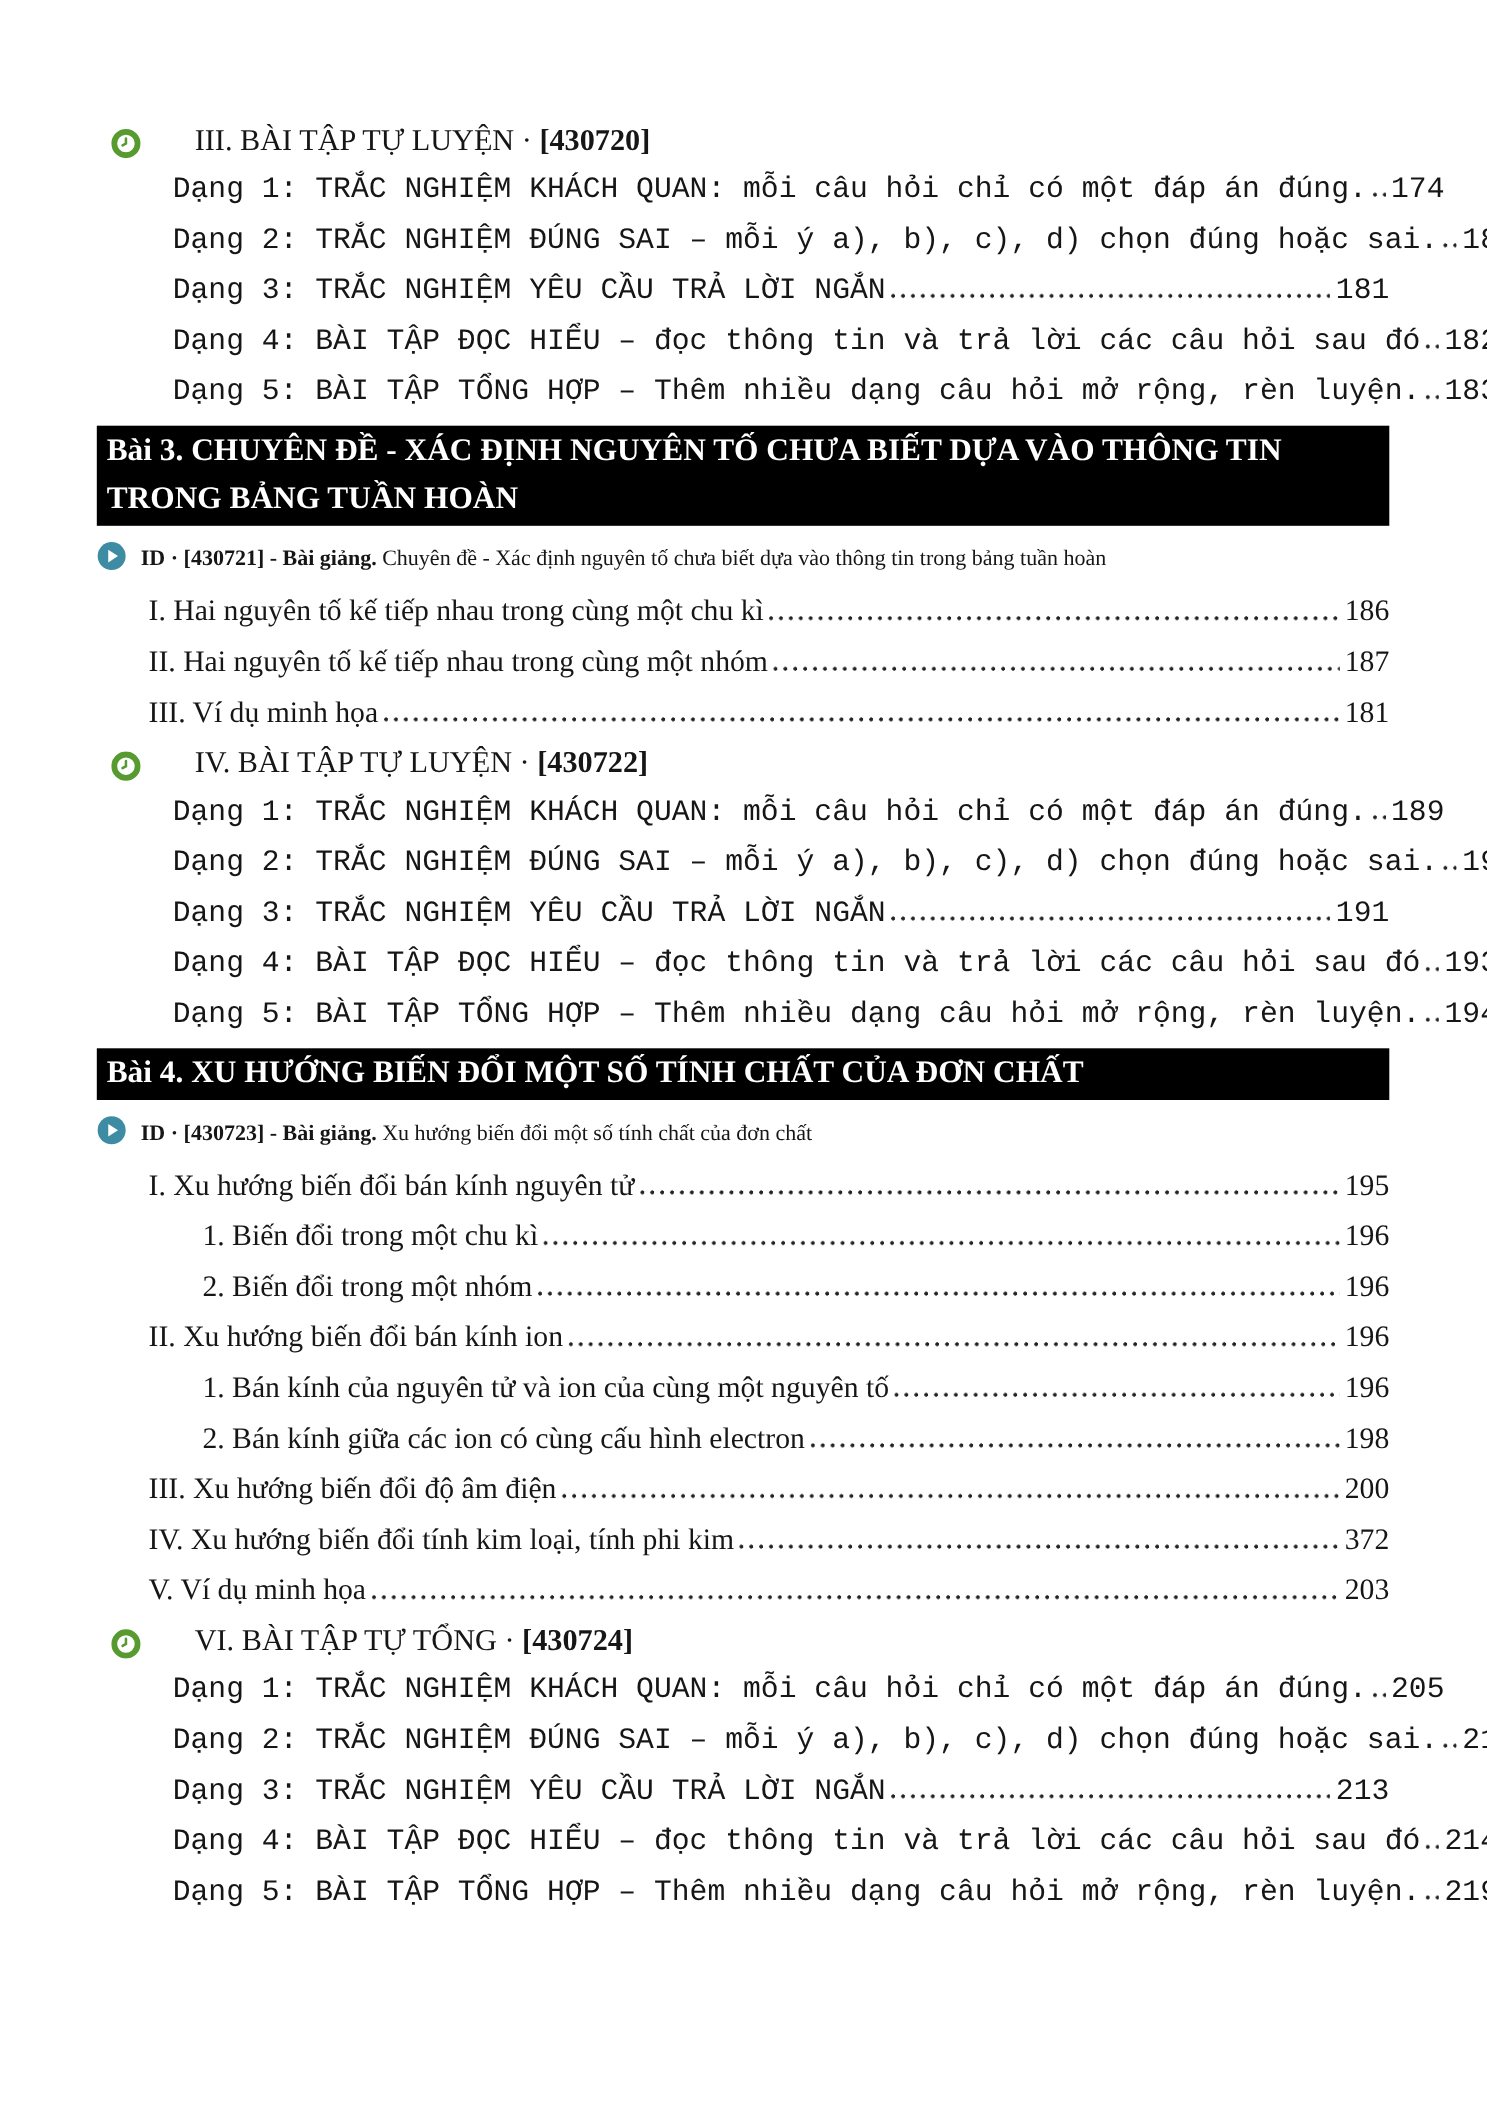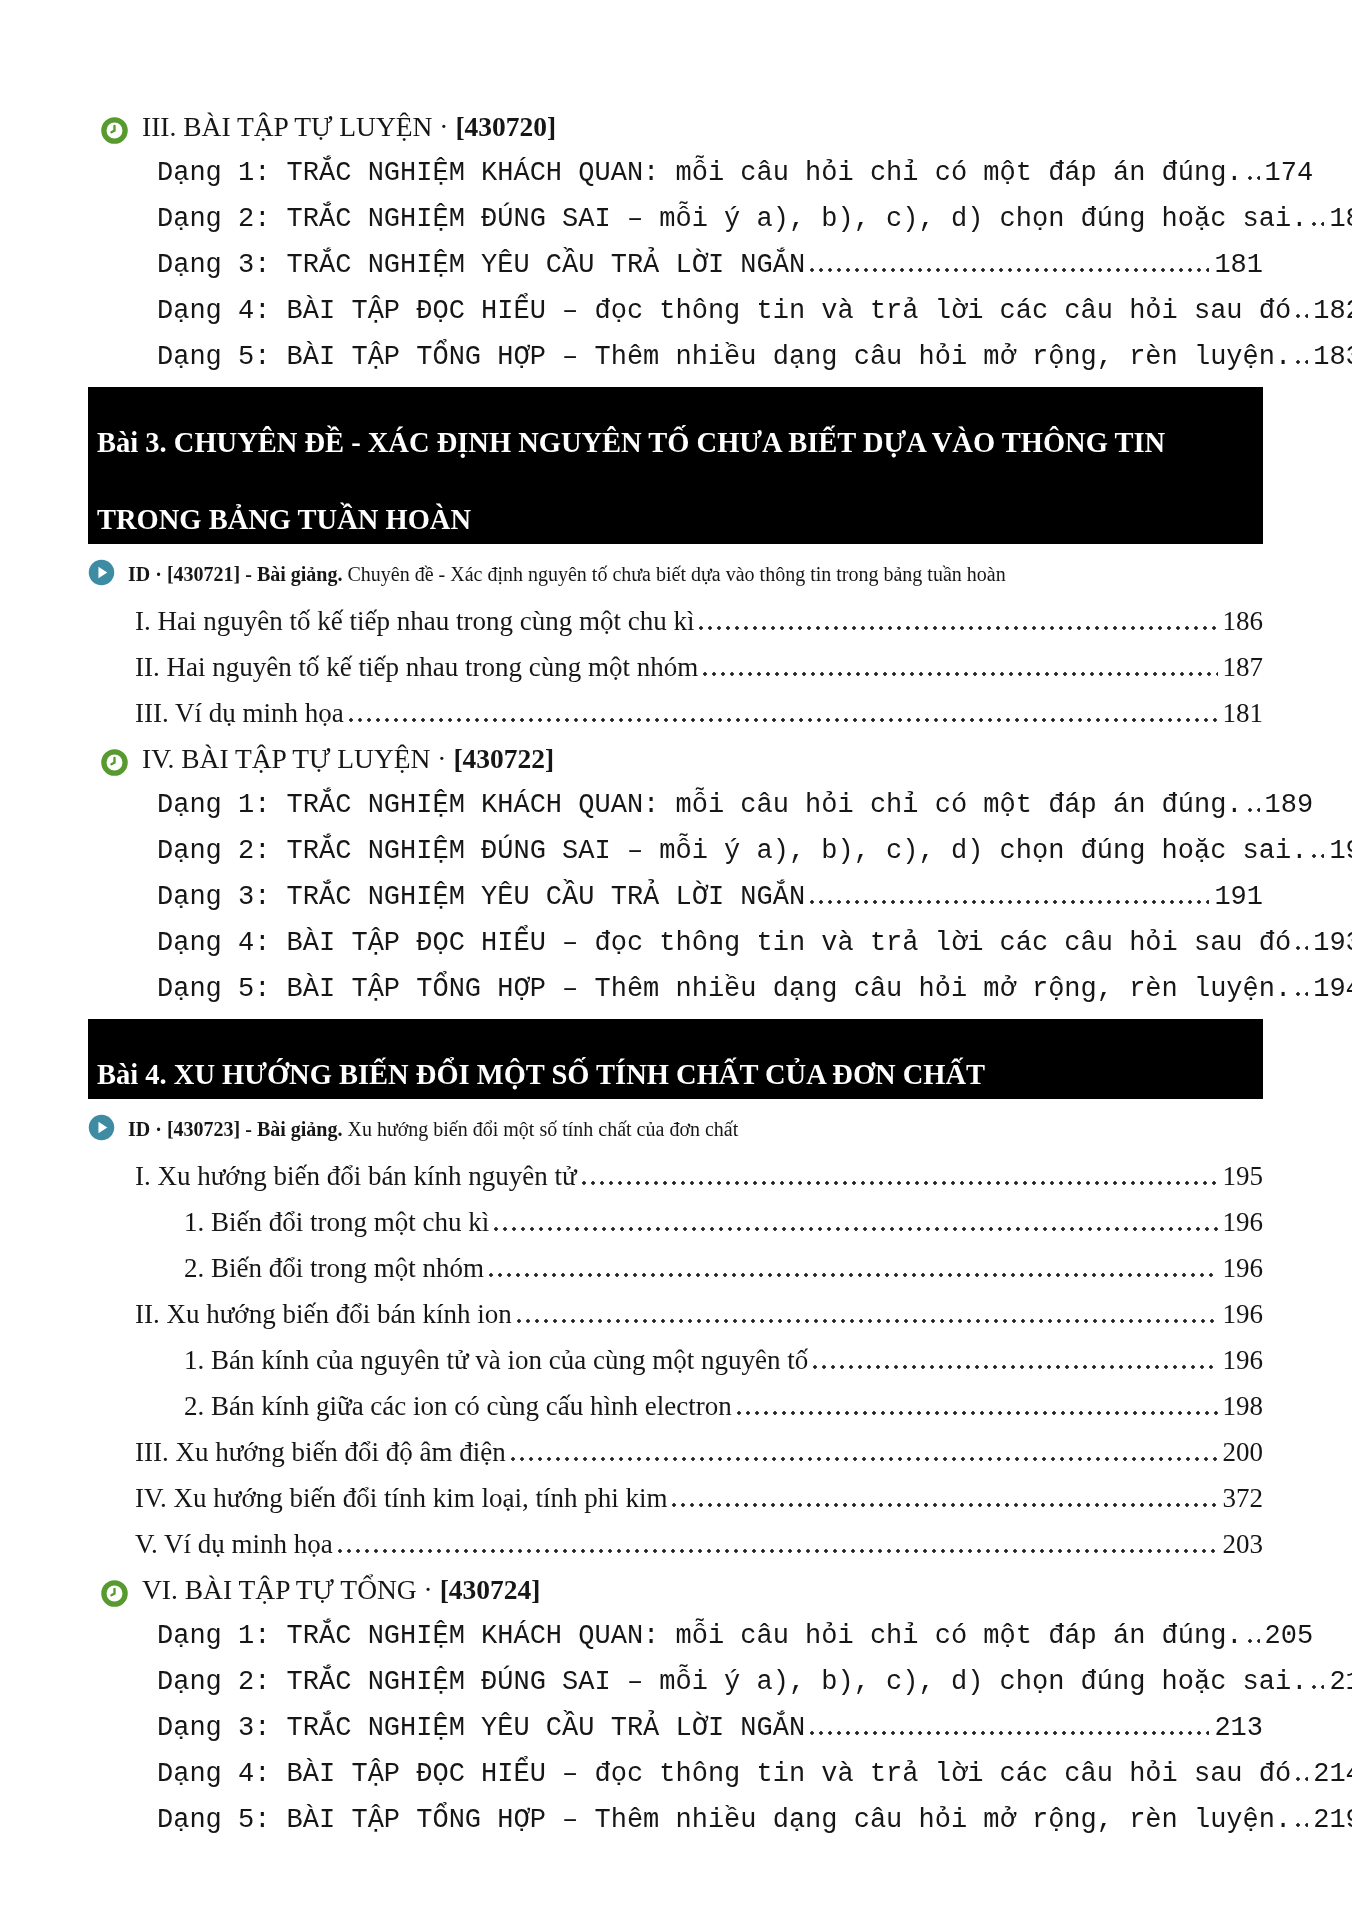--- a/index.html
+++ b/index.html
@@ -10,32 +10,32 @@
   }
   .toc{position:absolute;left:88px;top:104px;width:1175px;}
   .row{display:flex;align-items:baseline;height:46px;line-height:46px;font-size:27px;}
   .row .t{white-space:nowrap;}
   .pg{margin-left:4px;}
   .dots{
     flex:1 1 auto;min-width:12px;height:4px;margin:0 1px 0 5px;
     background-image:radial-gradient(circle at 2px 2px,#222222 1.5px,transparent 2px);
     background-size:9px 4px;background-repeat:repeat-x;background-position:left bottom;
   }
-  .sec{padding-left:13px;font-size:27.5px;}
+  .sec{padding-left:13px;font-size:27.5px;gap:35px;}
   .ic{display:inline-block;width:27px;height:27px;}
   .ic svg{width:100%;height:100%;display:block;}
   .row .ic{align-self:center;transform:translateY(3px);margin-right:14px;flex:0 0 auto;}
   .i-dang{padding-left:69px;font-family:Liberation Mono, monospace;}
   .i-rom{padding-left:47px;}
   .i-num{padding-left:96px;}
   .banner{
     background:#000000;color:#ffffff;font-weight:bold;font-size:28.5px;
     line-height:44px;padding:1px 10px 2px 9px;margin:7px 0;
   }
-  .banner .bl{white-space:nowrap;overflow:hidden;margin-top:33px;}
+  .banner .bl{white-space:nowrap;overflow:hidden;}
   .banner .bl:empty{display:none;}
   .lecture{font-size:20px;line-height:46px;margin:1px 0;}
   .lecture .ic{vertical-align:-5px;margin-right:13px;}
   b{font-weight:bold;}
 </style>
 </head>
 <body>
 
 <div class="toc">
 

